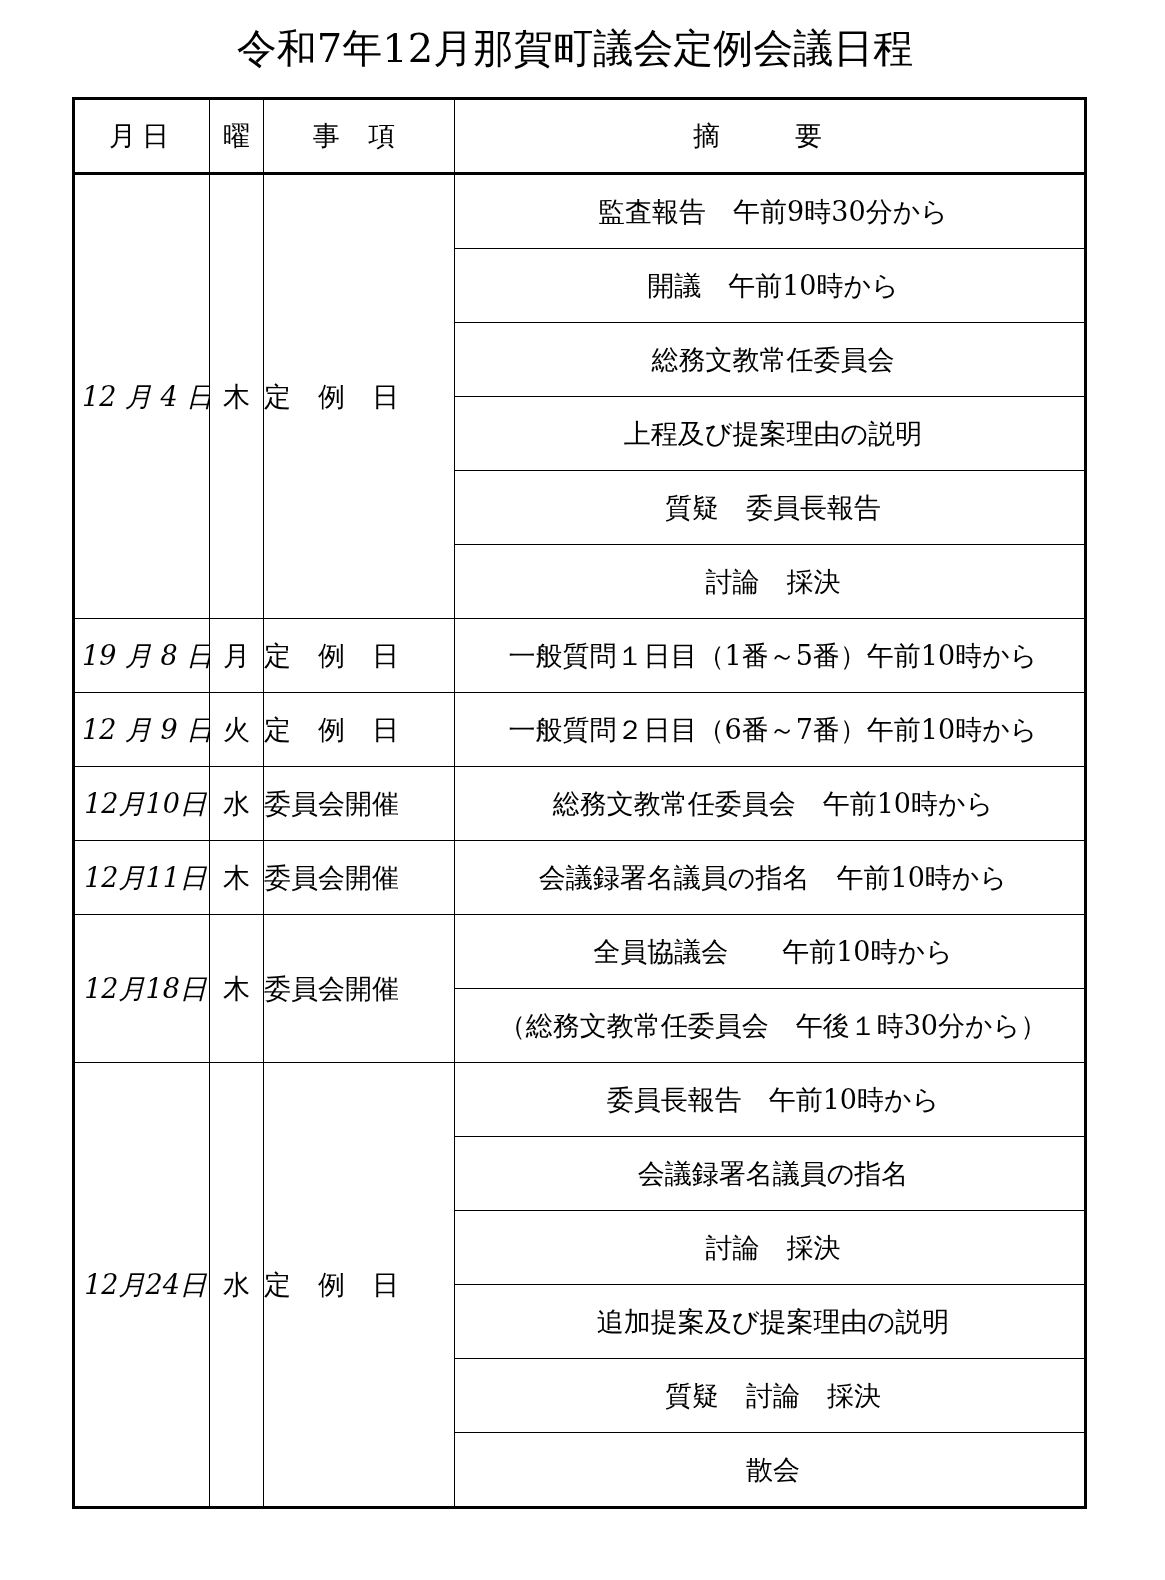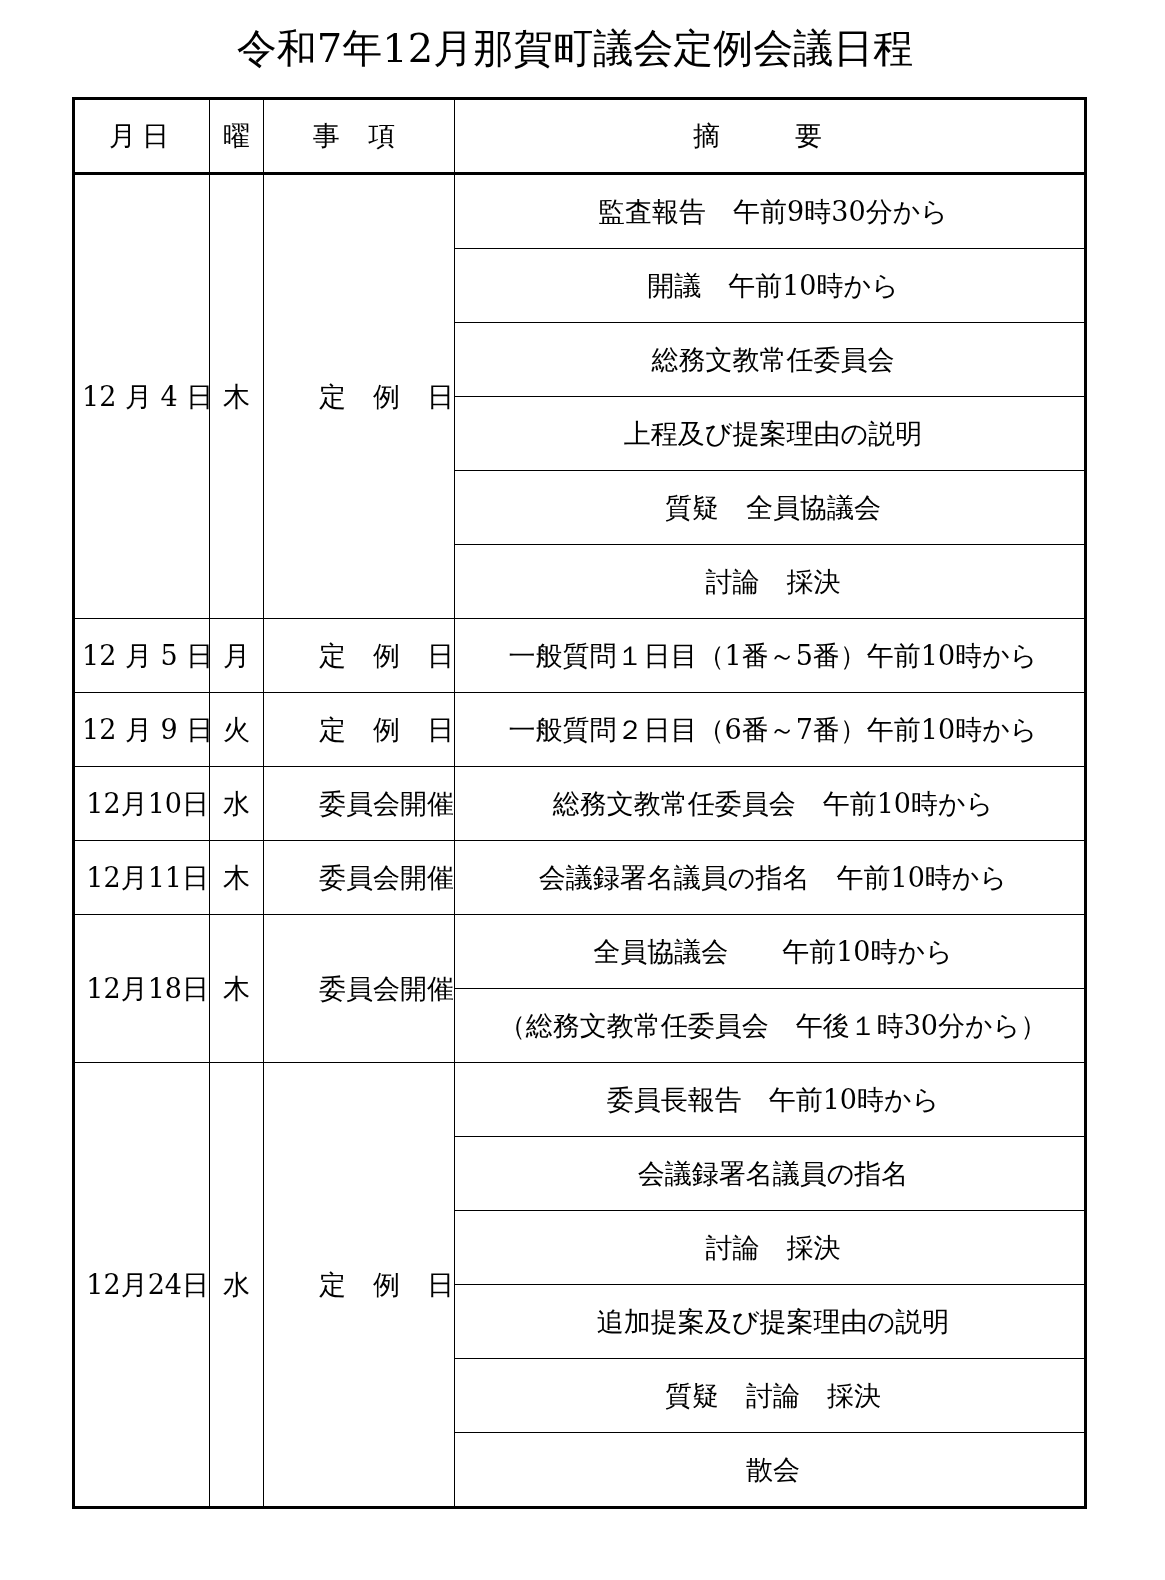--- a/index.html
+++ b/index.html
@@ -52,29 +52,30 @@
     }
     table.schedule thead th {
       border-bottom: 3px solid #000;
       height: 72px;
       text-align: center;
     }
     table.schedule tbody tr.group-start td {
       border-top: 1.5px solid #000;
     }
     td.date {
-      text-align: right;
+      text-align: center;
       padding-left: 7px !important;
       letter-spacing: 0px;
+      font-style: italic;
     }
     td.dow {
       text-align: center;
     }
     td.item {
-      text-align: right;
+      text-align: left;
     }
     td.summary {
       text-align: center;
       padding-left: 7px !important;
     }
     .hdr-date { letter-spacing: 6px; }
     .hdr-item { letter-spacing: 10px; }
     .hdr-sum  { letter-spacing: 24px; }
   </style>
 </head>
@@ -108,28 +109,28 @@
     <tr>
       <td class="summary">開議　午前10時から</td>
     </tr>
     <tr>
       <td class="summary">総務文教常任委員会</td>
     </tr>
     <tr>
       <td class="summary">上程及び提案理由の説明</td>
     </tr>
     <tr>
-      <td class="summary">質疑　全員協議会</td>
+      <td class="summary">質疑　委員長報告</td>
     </tr>
     <tr>
       <td class="summary">討論　採決</td>
     </tr>
 
     <tr class="group-start">
-      <td class="date">12 月 5 日</td>
+      <td class="date">19 月 8 日</td>
       <td class="dow">月</td>
       <td class="item">定　例　日</td>
       <td class="summary">一般質問１日目（1番～5番）午前10時から</td>
     </tr>
 
     <tr class="group-start">
       <td class="date">12 月 9 日</td>
       <td class="dow">火</td>
       <td class="item">定　例　日</td>
       <td class="summary">一般質問２日目（6番～7番）午前10時から</td>

